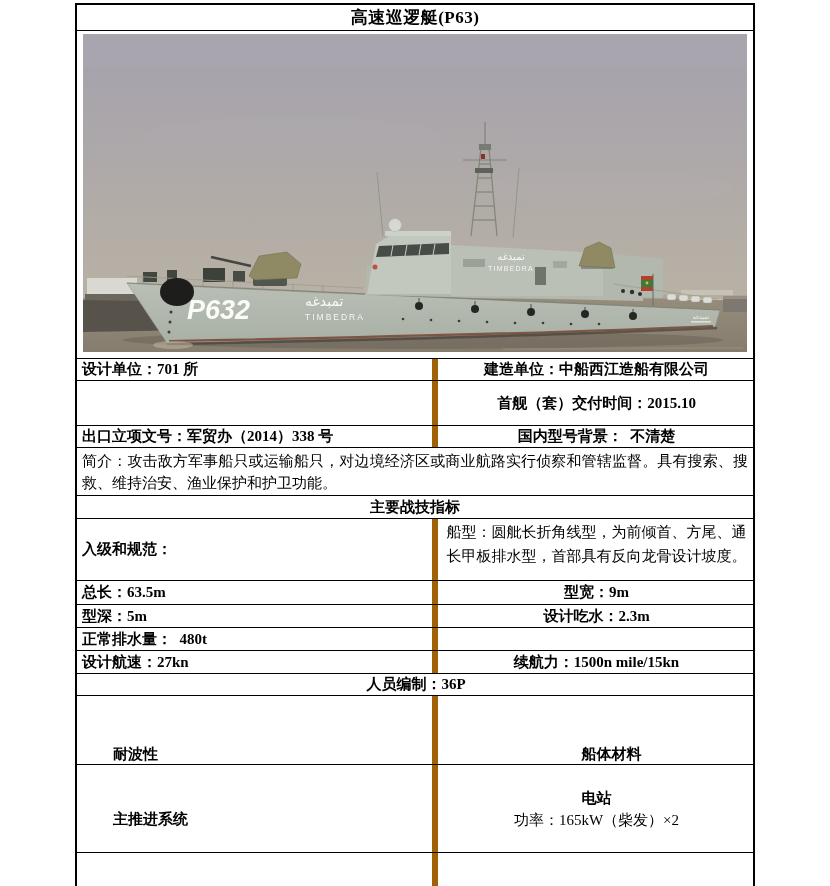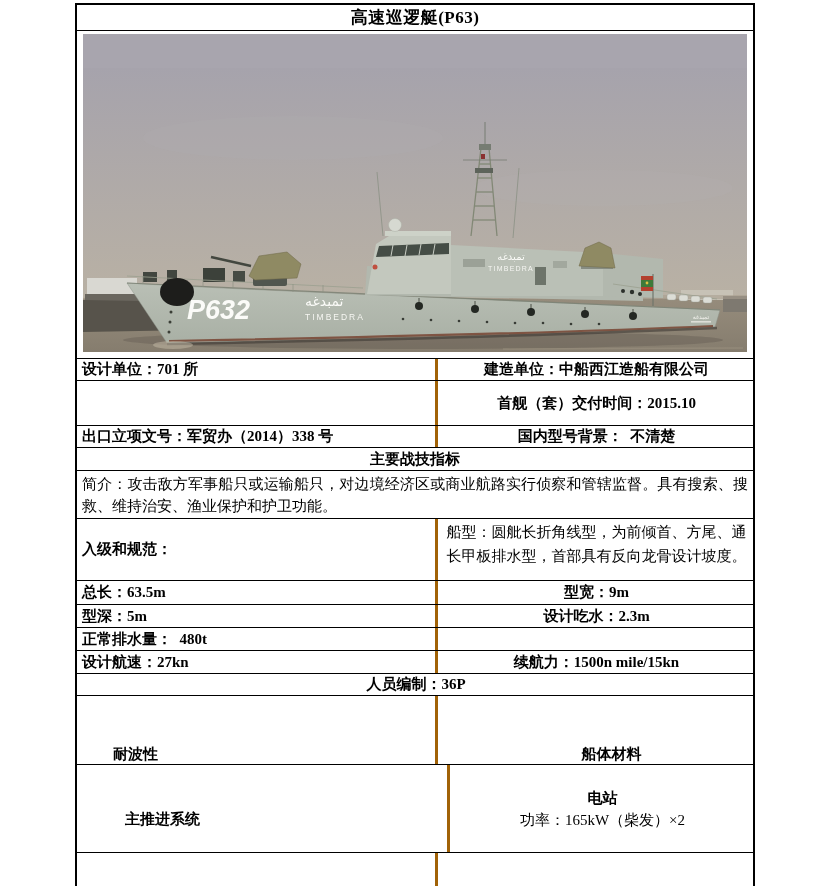--- a/index.html
+++ b/index.html
@@ -3,21 +3,21 @@
 <meta charset="utf-8">
 <style>
   html,body{margin:0;padding:0;background:#ffffff;}
   body{width:830px;height:886px;position:relative;
        font-family:"Liberation Serif","DejaVu Serif",serif;color:#000;}
   .sheet{position:absolute;left:75px;top:3px;width:680px;
          border:2px solid #000;box-sizing:border-box;background:#fff;}
   .row{display:flex;box-sizing:border-box;border-top:1px solid #000;
        font-size:15px;white-space:pre-wrap;overflow:hidden;}
   .row.first{border-top:none;}
-  .cl{width:361px;box-sizing:border-box;border-right:3px solid #a16207;
+  .cl{width:361px;box-sizing:border-box;border-right:6px solid #a16207;
       padding:0 4px 0 5px;}
   .cr{flex:1;box-sizing:border-box;padding:0 4px 0 6px;text-align:center;}
   .vc{display:flex;flex-direction:column;justify-content:center;}
   .top{padding-top:1px;line-height:22px;padding-left:36px;}
   .title-row{height:25px;justify-content:center;align-items:center;
              font-size:17px;font-weight:bold;letter-spacing:.5px;}
   .photo-row{height:328px;}
   .photo-wrap{margin:3px 6px 0 6px;width:664px;height:318px;
               background:#a8a5ae;overflow:hidden;}
   .h22{height:22px}.h23{height:23px}.h24{height:24px}.h45{height:45px}
@@ -212,26 +212,26 @@
       
     </div>
     <div class="cr vc"><span class="lbl">首舰（套）交付时间：2015.10</span></div>
   </div>
 
   <div class="row h22">
     <div class="cl vc"><span class="lbl">出口立项文号：军贸办（2014）338 号</span></div>
     <div class="cr vc"><span class="lbl">国内型号背景：  不清楚</span></div>
   </div>
 
+  <div class="row h48">
+    <div class="intro">简介：攻击敌方军事船只或运输船只，对边境经济区或商业航路实行侦察和管辖监督。具有搜索、搜救、维持治安、渔业保护和护卫功能。</div>
+  </div>
+
   <div class="row h23 center-head">
     <span>主要战技指标</span>
-  </div>
-
-  <div class="row h48">
-    <div class="intro">简介：攻击敌方军事船只或运输船只，对边境经济区或商业航路实行侦察和管辖监督。具有搜索、搜救、维持治安、渔业保护和护卫功能。</div>
   </div>
 
   <div class="row h62">
     <div class="cl vc"><span class="lbl">入级和规范：</span></div>
     <div class="cr lh20" style="padding-top:1px;">船型：圆舭长折角线型，为前倾首、方尾、通长甲板排水型，首部具有反向龙骨设计坡度。</div>
   </div>
 
   <div class="row h24">
     <div class="cl vc"><span class="lbl">总长：63.5m</span></div>
     <div class="cr vc"><span class="lbl">型宽：9m</span></div>
@@ -262,21 +262,21 @@
       
     </div>
     <div class="cr top lh23">
       <div class="lbl">船体材料</div>
       
       
     </div>
   </div>
 
   <div class="row h88">
-    <div class="cl top lh21" style="padding-top:2px;margin-left:12px;">
+    <div class="cl top lh21" style="padding-top:2px;">
       <div class="lbl">主推进系统</div>
       
       
       
     </div>
     <div class="cr vc lh22">
       <div class="lbl">电站</div>
       <div>功率：165kW（柴发）×2</div>
     </div>
   </div>

